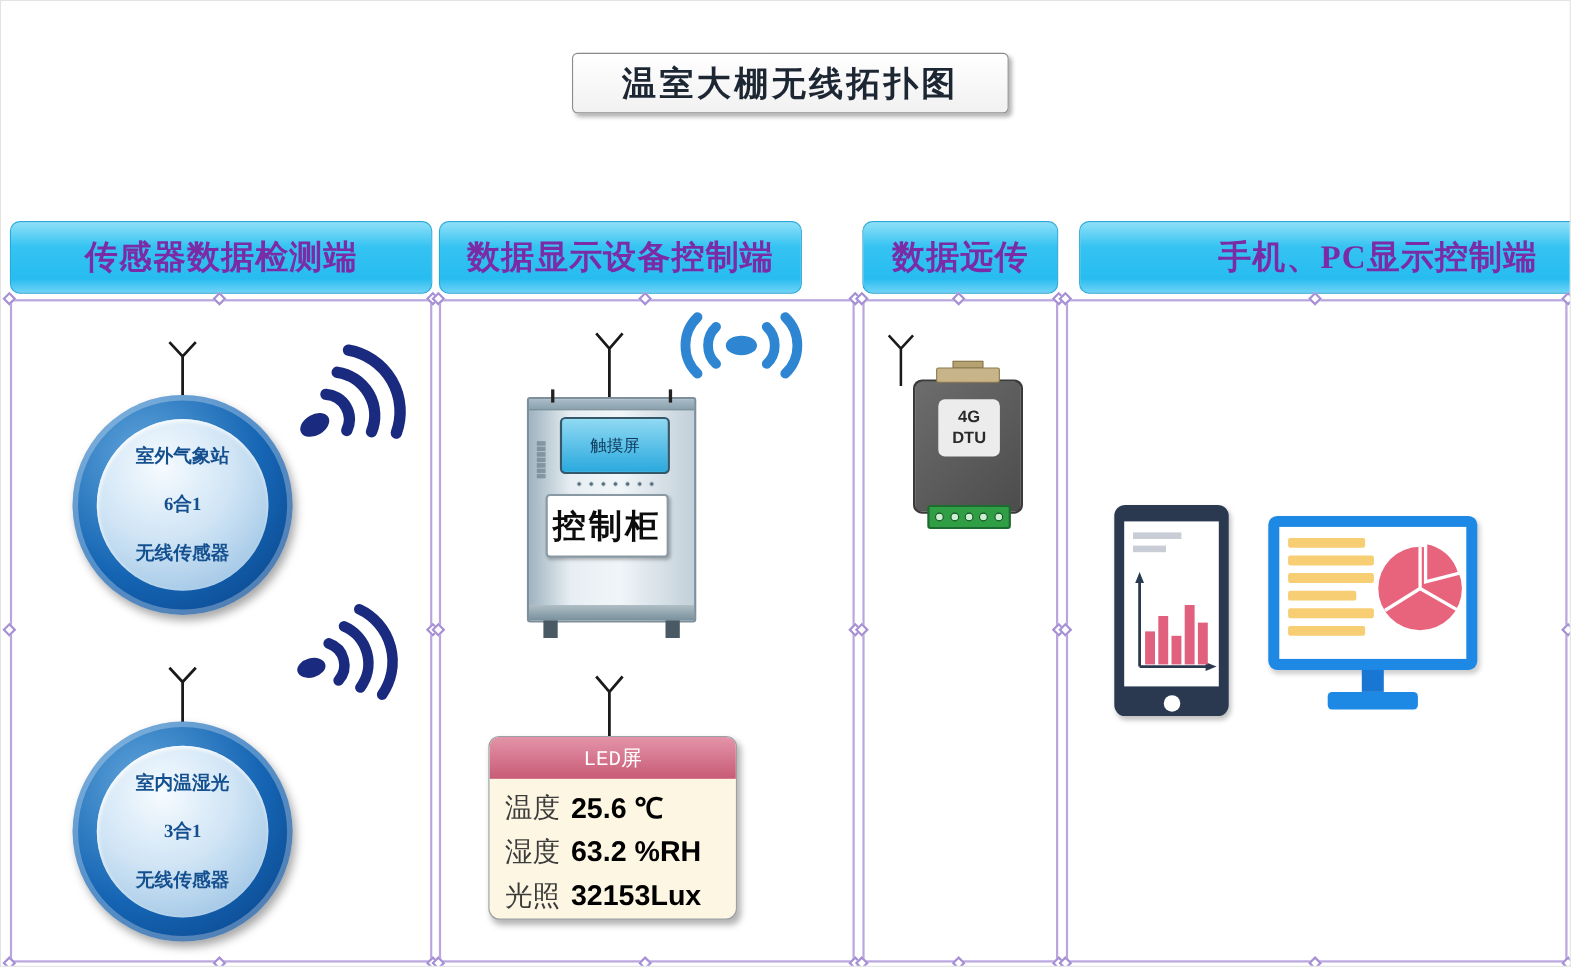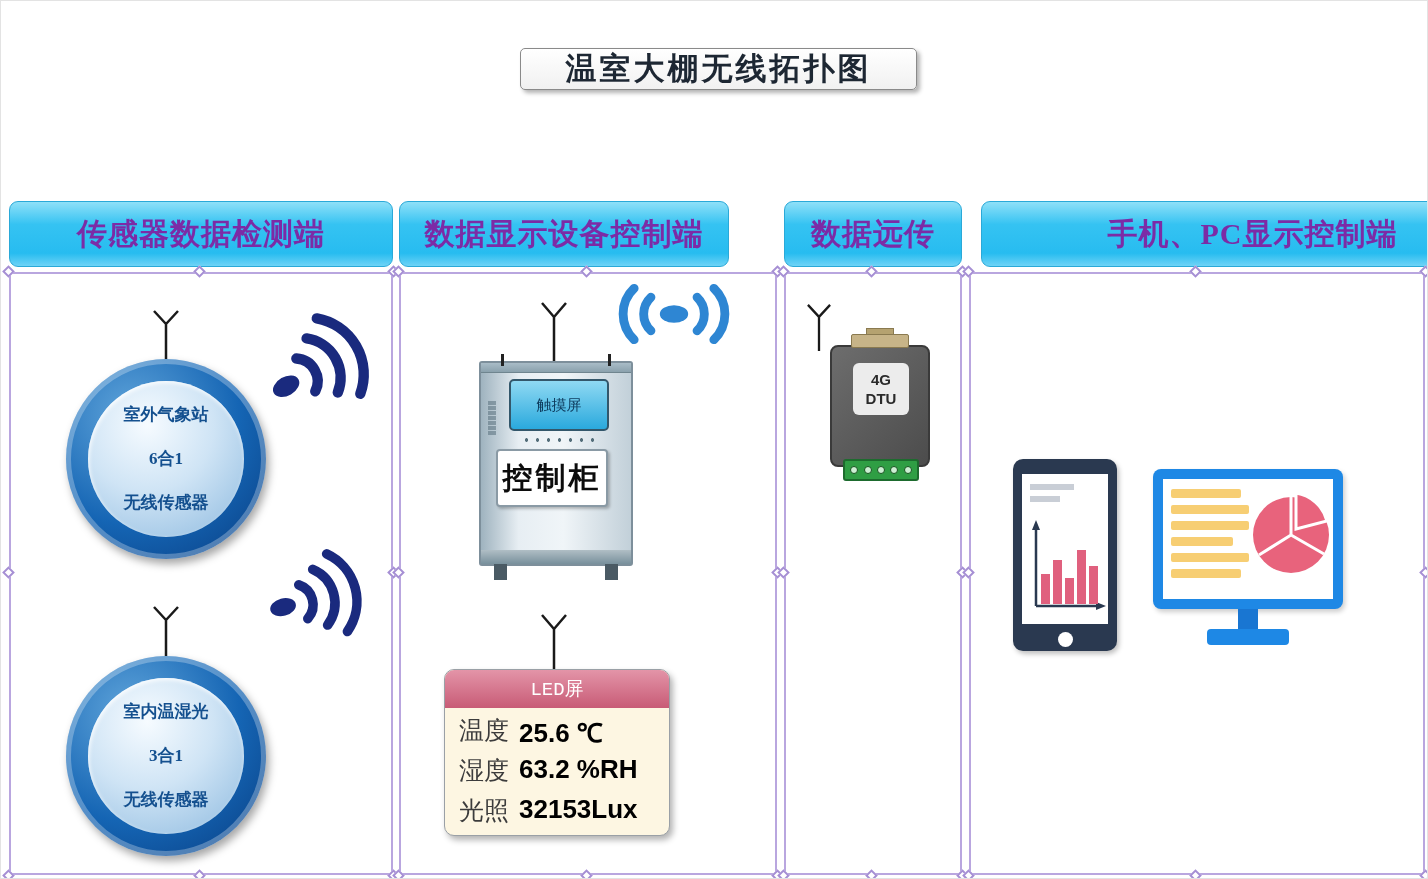--- a/index.html
+++ b/index.html
@@ -6,21 +6,21 @@
   html,body { background:#fff; }
   body {
     width:1428px; height:879px; position:relative; overflow:hidden;
     font-family:"Liberation Sans", sans-serif;
     border:1px solid #e3e3e3;
   }
   .abs { position:absolute; }
 
   
   .title-box {
-    left:519px; top:47px; width:397px; height:42px;
+    left:519px; top:47px; width:397px; height:55px;
     background:linear-gradient(#ffffff,#f1f1f1);
     border:1px solid #8a8a8a; border-radius:5px;
     box-shadow:3px 3px 4px rgba(0,0,0,.3);
     display:flex; align-items:center; justify-content:center;
     font-family:"Liberation Serif", serif;
     font-size:31px; font-weight:bold; color:#1d2733; letter-spacing:3px;
   }
 
   
   .col-header {
@@ -105,21 +105,21 @@
     border:1px solid #9aa0a6; border-radius:10px;
     box-shadow:3px 4px 6px rgba(0,0,0,.3);
     overflow:hidden; background:#fdf6e2;
   }
   .led-head {
     height:38px; background:linear-gradient(#e394a8, #c85b76);
     color:#fff; display:flex; align-items:center; justify-content:center;
     font-family:Liberation Mono, monospace; font-size:19px;
   }
   .led-body { padding:6px 0 0 14px; }
-  .led-row { height:40px; display:flex; }
+  .led-row { height:40px; display:flex; align-items:center; }
   .led-label { font-family:"Liberation Serif", serif; font-size:25px; color:#3c3c3c; margin-right:10px; }
   .led-value { font-size:26px; font-weight:bold; color:#000; }
 
   
   .dtu {
     left:829px; top:344px; width:100px; height:122px;
     background:linear-gradient(135deg,#6d6d6d,#4c4c4c);
     border:2px solid #3a3a3a; border-radius:8px;
   }
   .dtu-conn { position:absolute; left:19px; top:-13px; width:58px; height:14px;

